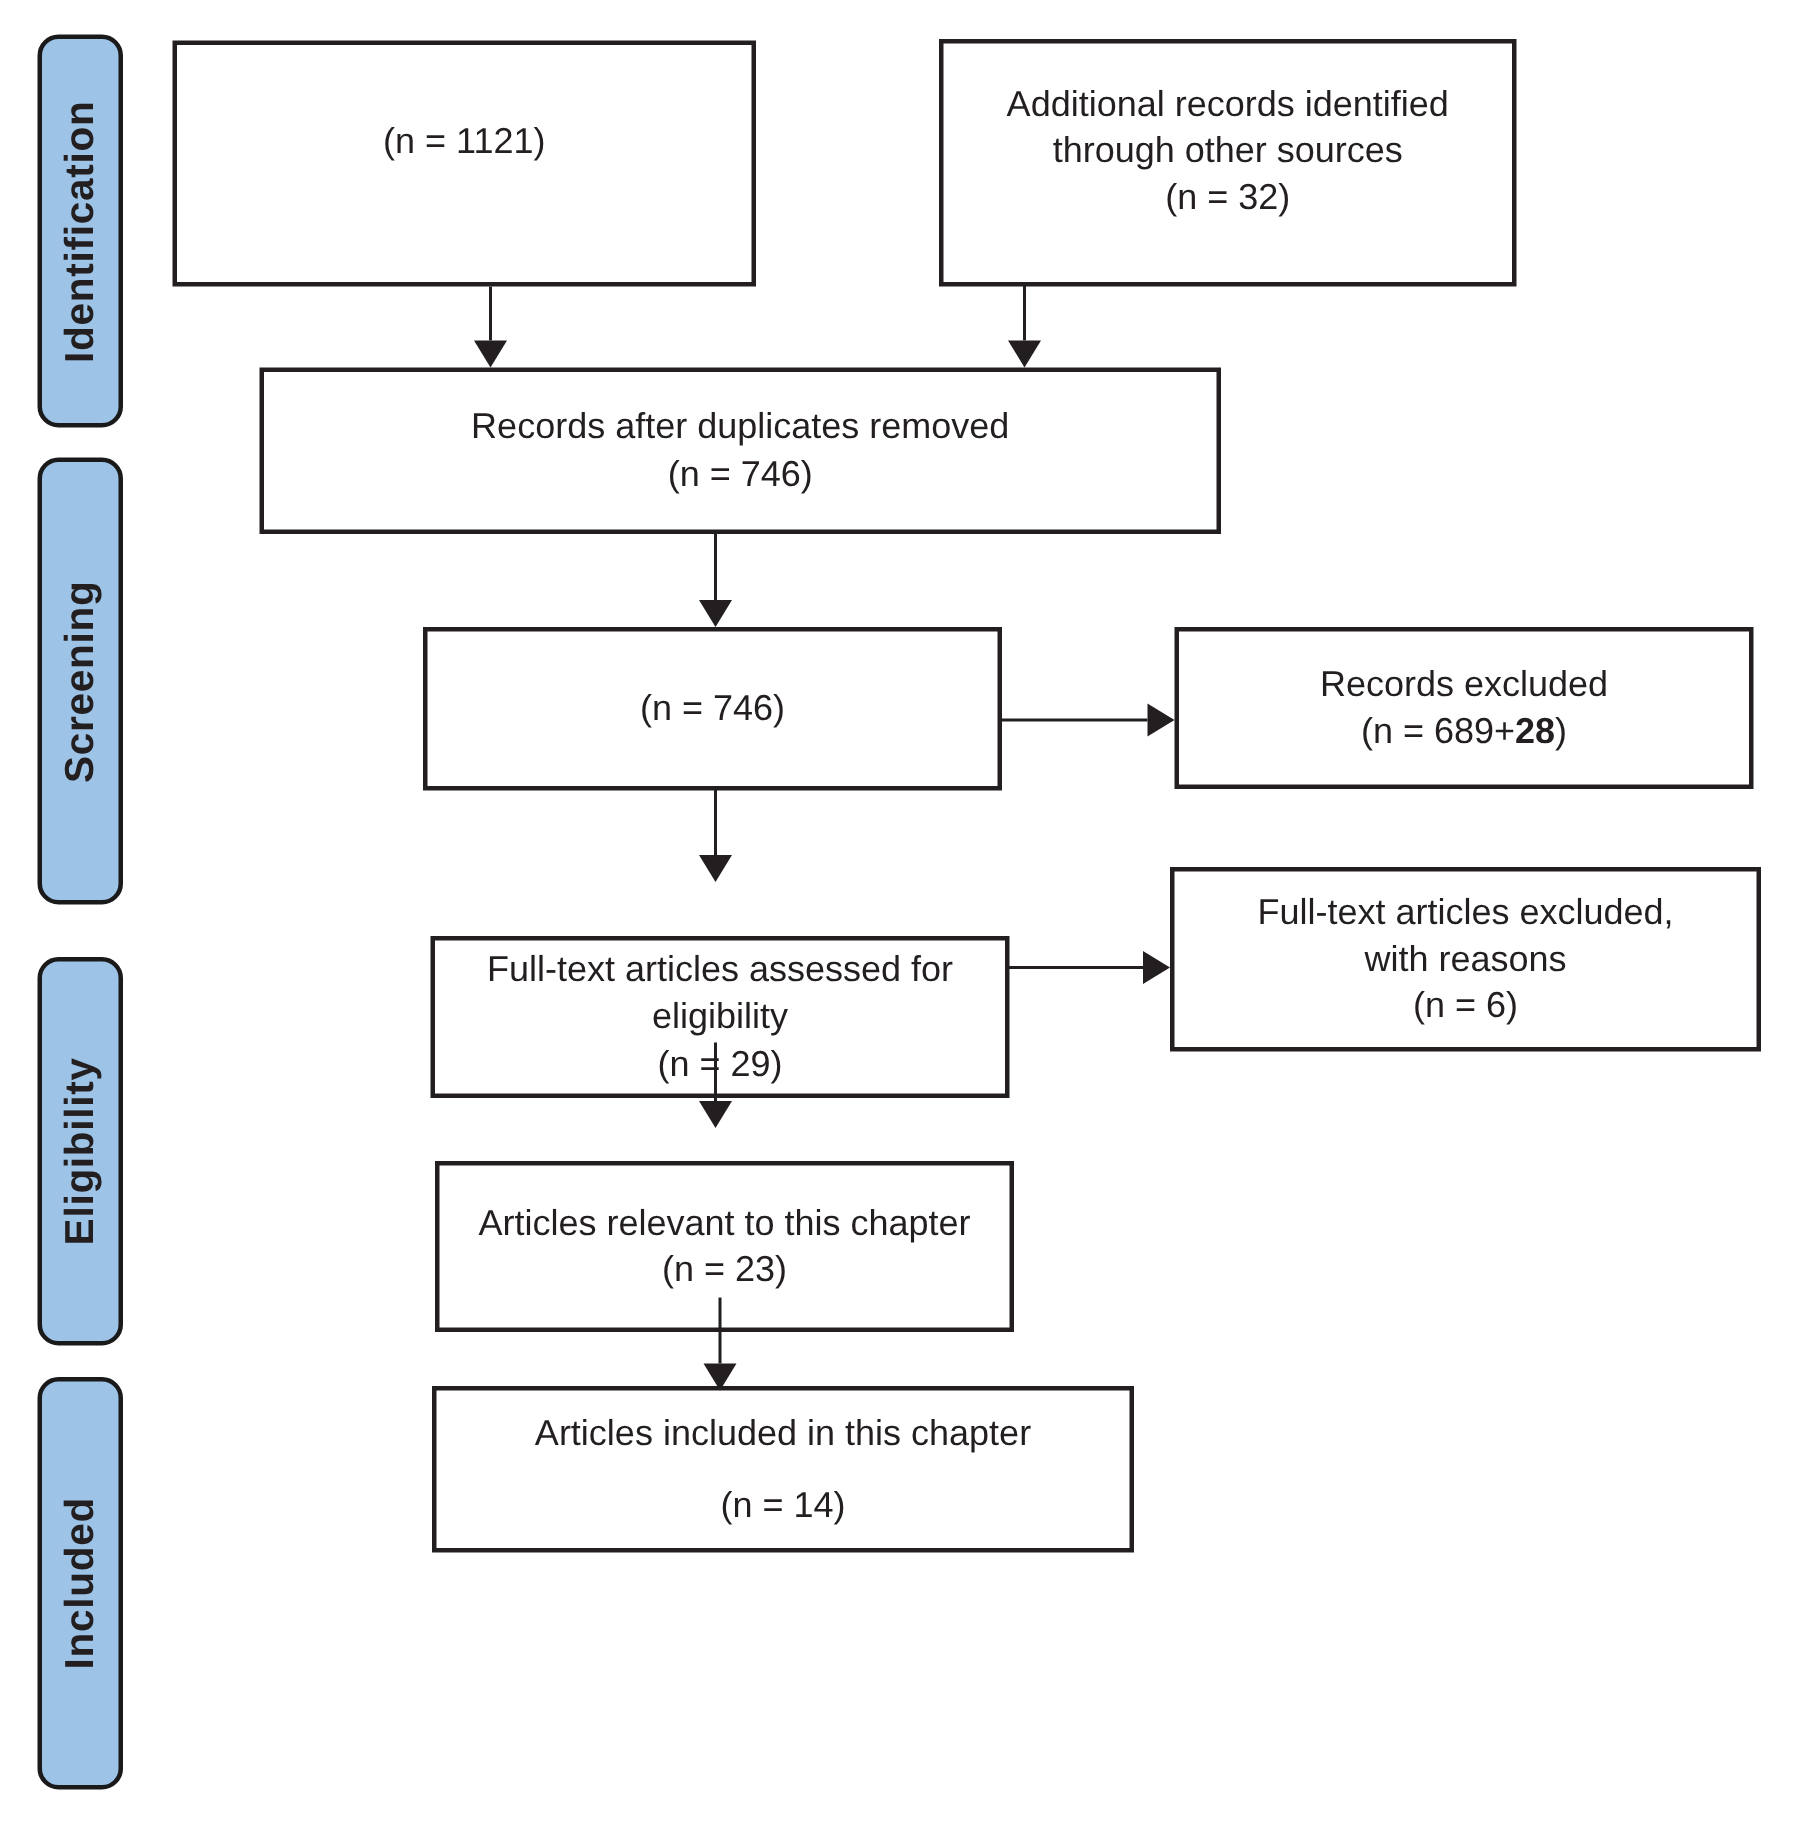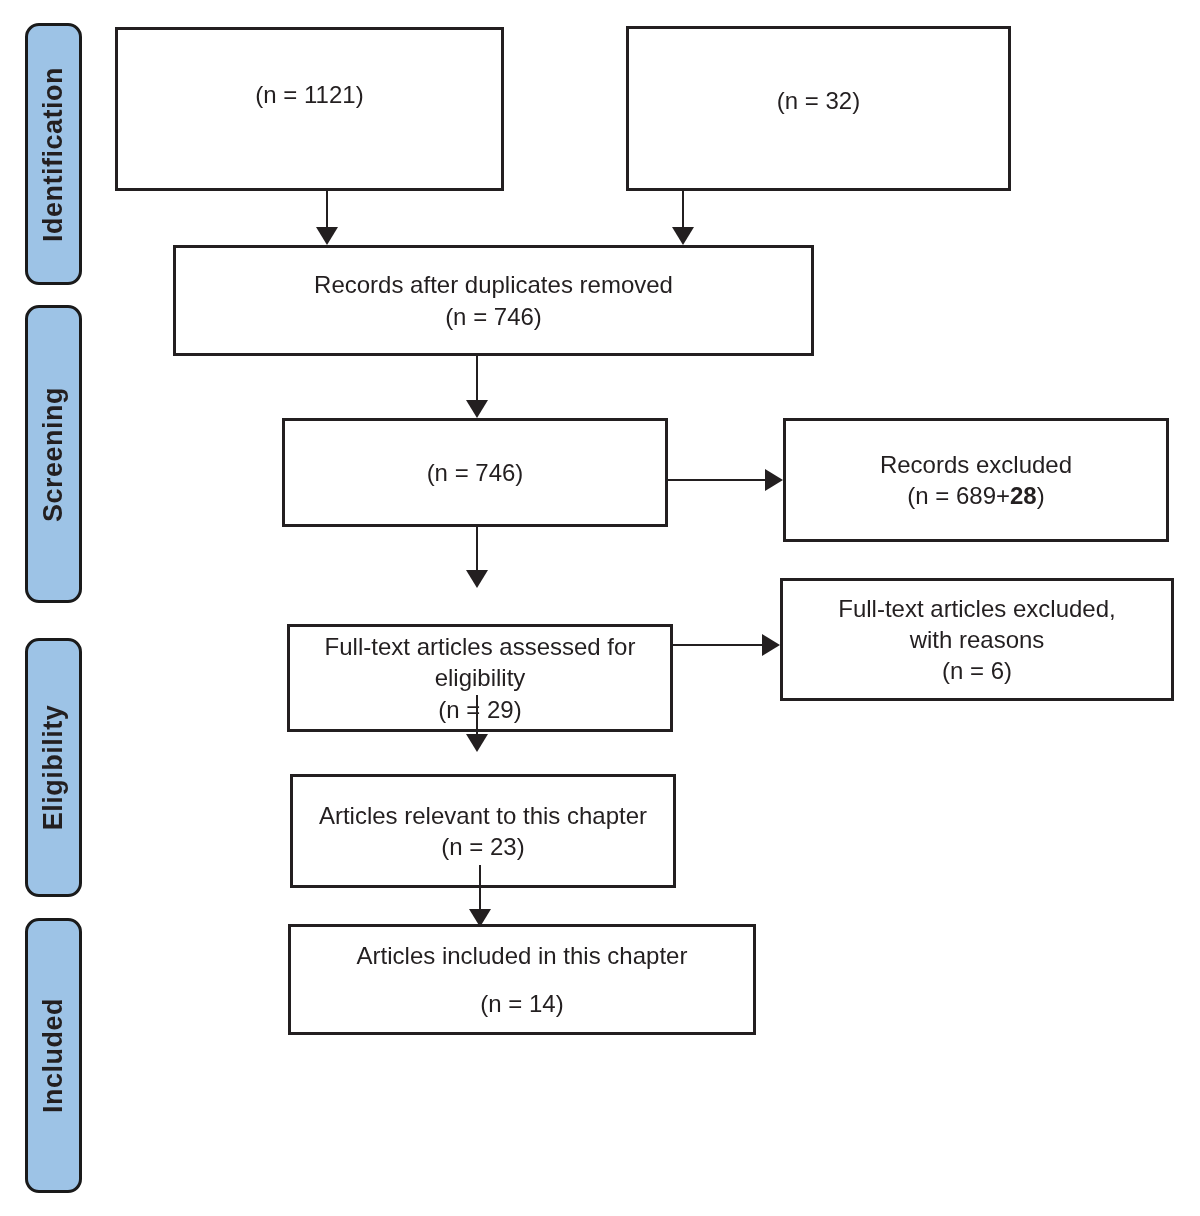--- a/index.html
+++ b/index.html
@@ -53,21 +53,21 @@
     font-size: 24px;
     line-height: 1.3;
   }
   .fbox .box-label { white-space: pre-line; }
   .fbox .box-count { white-space: nowrap; }
 
   .box-database   { left: 115px; top: 27px;  width: 389px; height: 164px; padding-bottom: 28px; }
   .box-other      { left: 626px; top: 26px;  width: 385px; height: 165px; padding-bottom: 16px; }
   .box-dedup      { left: 173px; top: 245px; width: 641px; height: 111px; }
   .box-screened   { left: 282px; top: 418px; width: 386px; height: 109px; }
-  .box-excluded   { left: 783px; top: 418px; width: 386px; height: 124px; }
+  .box-excluded   { left: 783px; top: 418px; width: 386px; height: 108px; }
   .box-fulltext   { left: 287px; top: 588px; width: 386px; height: 108px; margin-top: 36px; }
   .box-ftexcl     { left: 780px; top: 578px; width: 394px; height: 123px; }
   .box-relevant   { left: 290px; top: 752px; width: 386px; height: 114px; margin-top: 22px; }
   .box-included   { left: 288px; top: 924px; width: 468px; height: 111px; gap: 17px; }
 
   
   .varrow {
     position: absolute;
     width: 2px;
     background: #231F20;
@@ -124,20 +124,22 @@
   </div>
   <div class="stage-bar bar-included">
     <span class="bar-label">Included</span>
   </div>
 
   <div class="fbox box-database">
     <span class="box-count">(n = 1121)</span>
   </div>
 
   <div class="fbox box-other">
+    <span class="box-label">Additional records identified
+through other sources</span>
     <span class="box-count">(n = 32)</span>
   </div>
 
   <div class="fbox box-dedup">
     <span class="box-label">Records after duplicates removed</span>
     <span class="box-count">(n = 746)</span>
   </div>
 
   <div class="fbox box-screened">
     <span class="box-count">(n = 746)</span>

